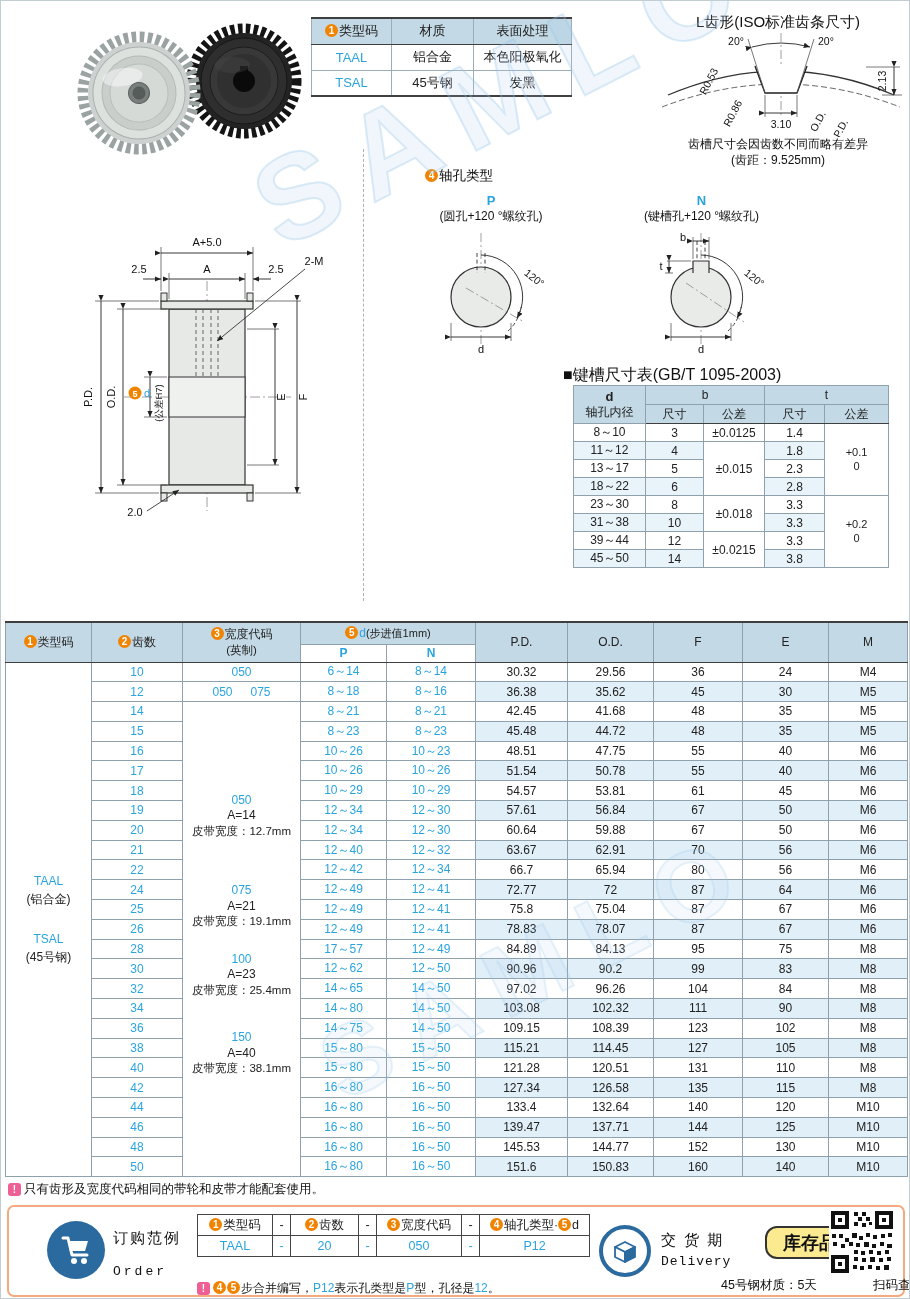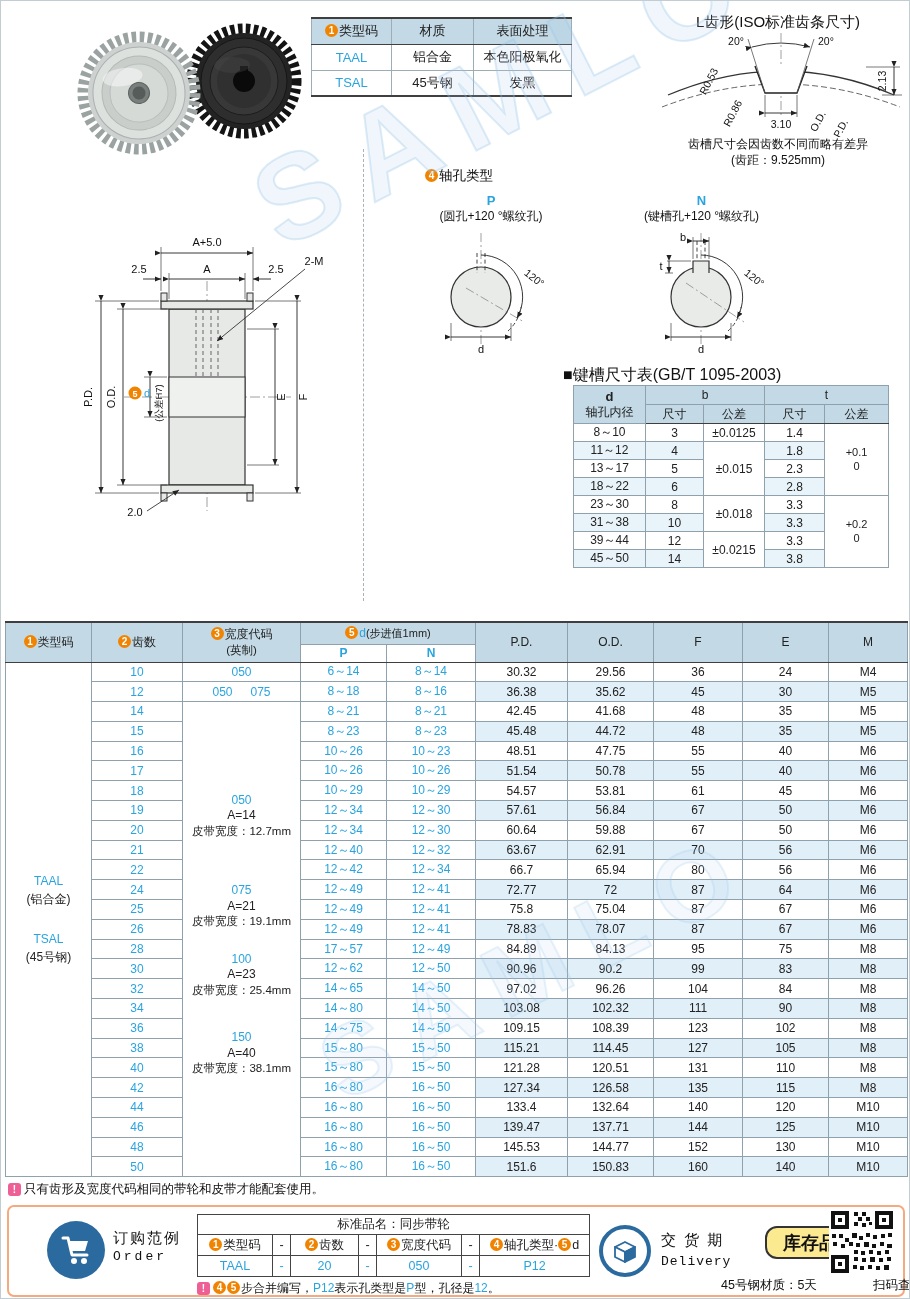--- a/index.html
+++ b/index.html
@@ -740,37 +740,34 @@
     <div class="abs icon-circle" style="left:38px;top:14px;width:58px;height:58px;">
       <svg width="38" height="38" viewBox="0 0 38 38">
         <path d="M6,7 L11,7 L15,24 L30,24" fill="none" stroke="#fff" stroke-width="3" stroke-linecap="round" stroke-linejoin="round"></path>
         <path d="M12,10 L31,10 L28,20 L14,20" fill="#fff"></path>
         <circle cx="17" cy="30" r="3" fill="#fff"></circle>
         <circle cx="27" cy="30" r="3" fill="#fff"></circle>
       </svg>
     </div>
     <div class="abs" style="left:104px;top:22px;">
       <div class="lbl-cn">订购范例</div>
-      <div class="lbl-en" style="margin-top:1px;">Order</div>
+      <div class="lbl-en" style="margin-top:16px;">Order</div>
     </div>
 
     <table id="order-table" class="abs" style="left:188px;top:7px;">
       <colgroup>
           <col style="width:75px">
           <col style="width:18px">
           <col style="width:68px">
           <col style="width:18px">
           <col style="width:85px">
           <col style="width:18px">
           <col style="width:110px">
         </colgroup>
       <tbody>
-      <tr>
-        <td colspan="7" class="ttl">标准品名：同步带轮</td>
-      </tr>
       <tr>
         <td><span class="badge">1</span><span>类型码</span></td>
         <td>-</td>
         <td><span class="badge">2</span><span>齿数</span></td>
         <td>-</td>
         <td><span class="badge">3</span><span>宽度代码</span></td>
         <td>-</td>
         <td><span class="badge">4</span><span>轴孔类型</span><span>·</span><span class="badge">5</span><span>d</span></td>
       </tr>
       <tr class="blue">

